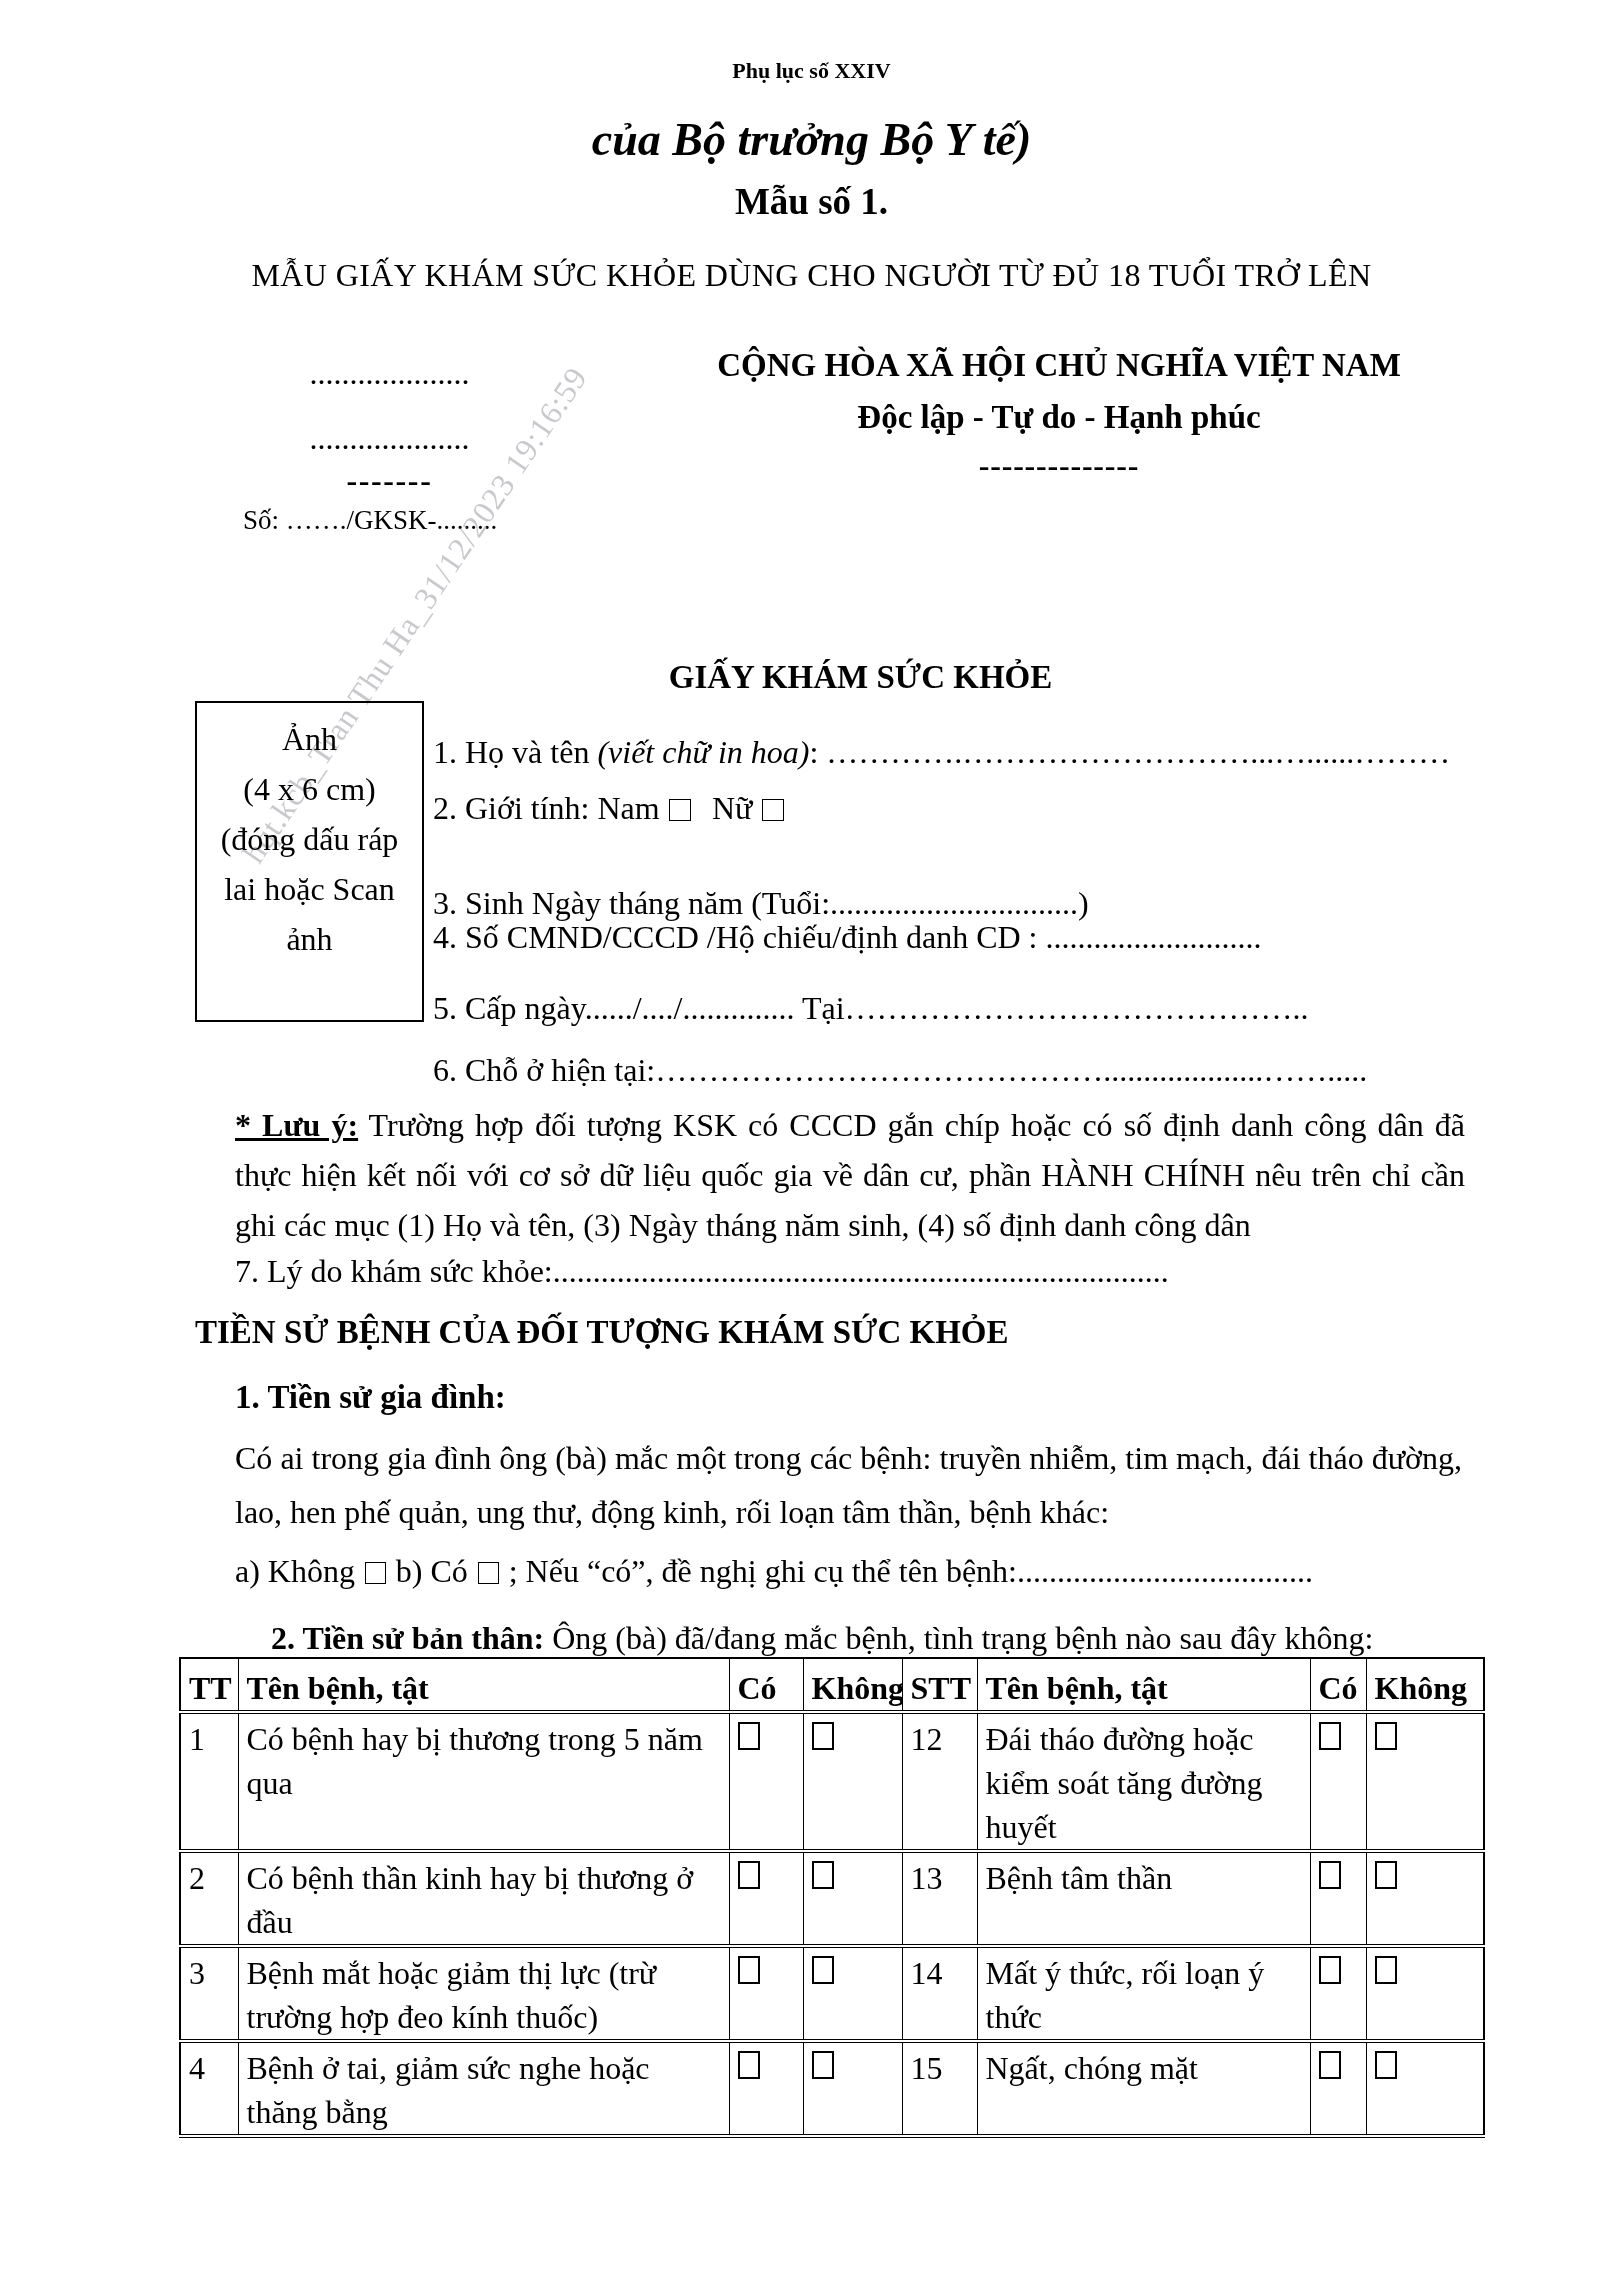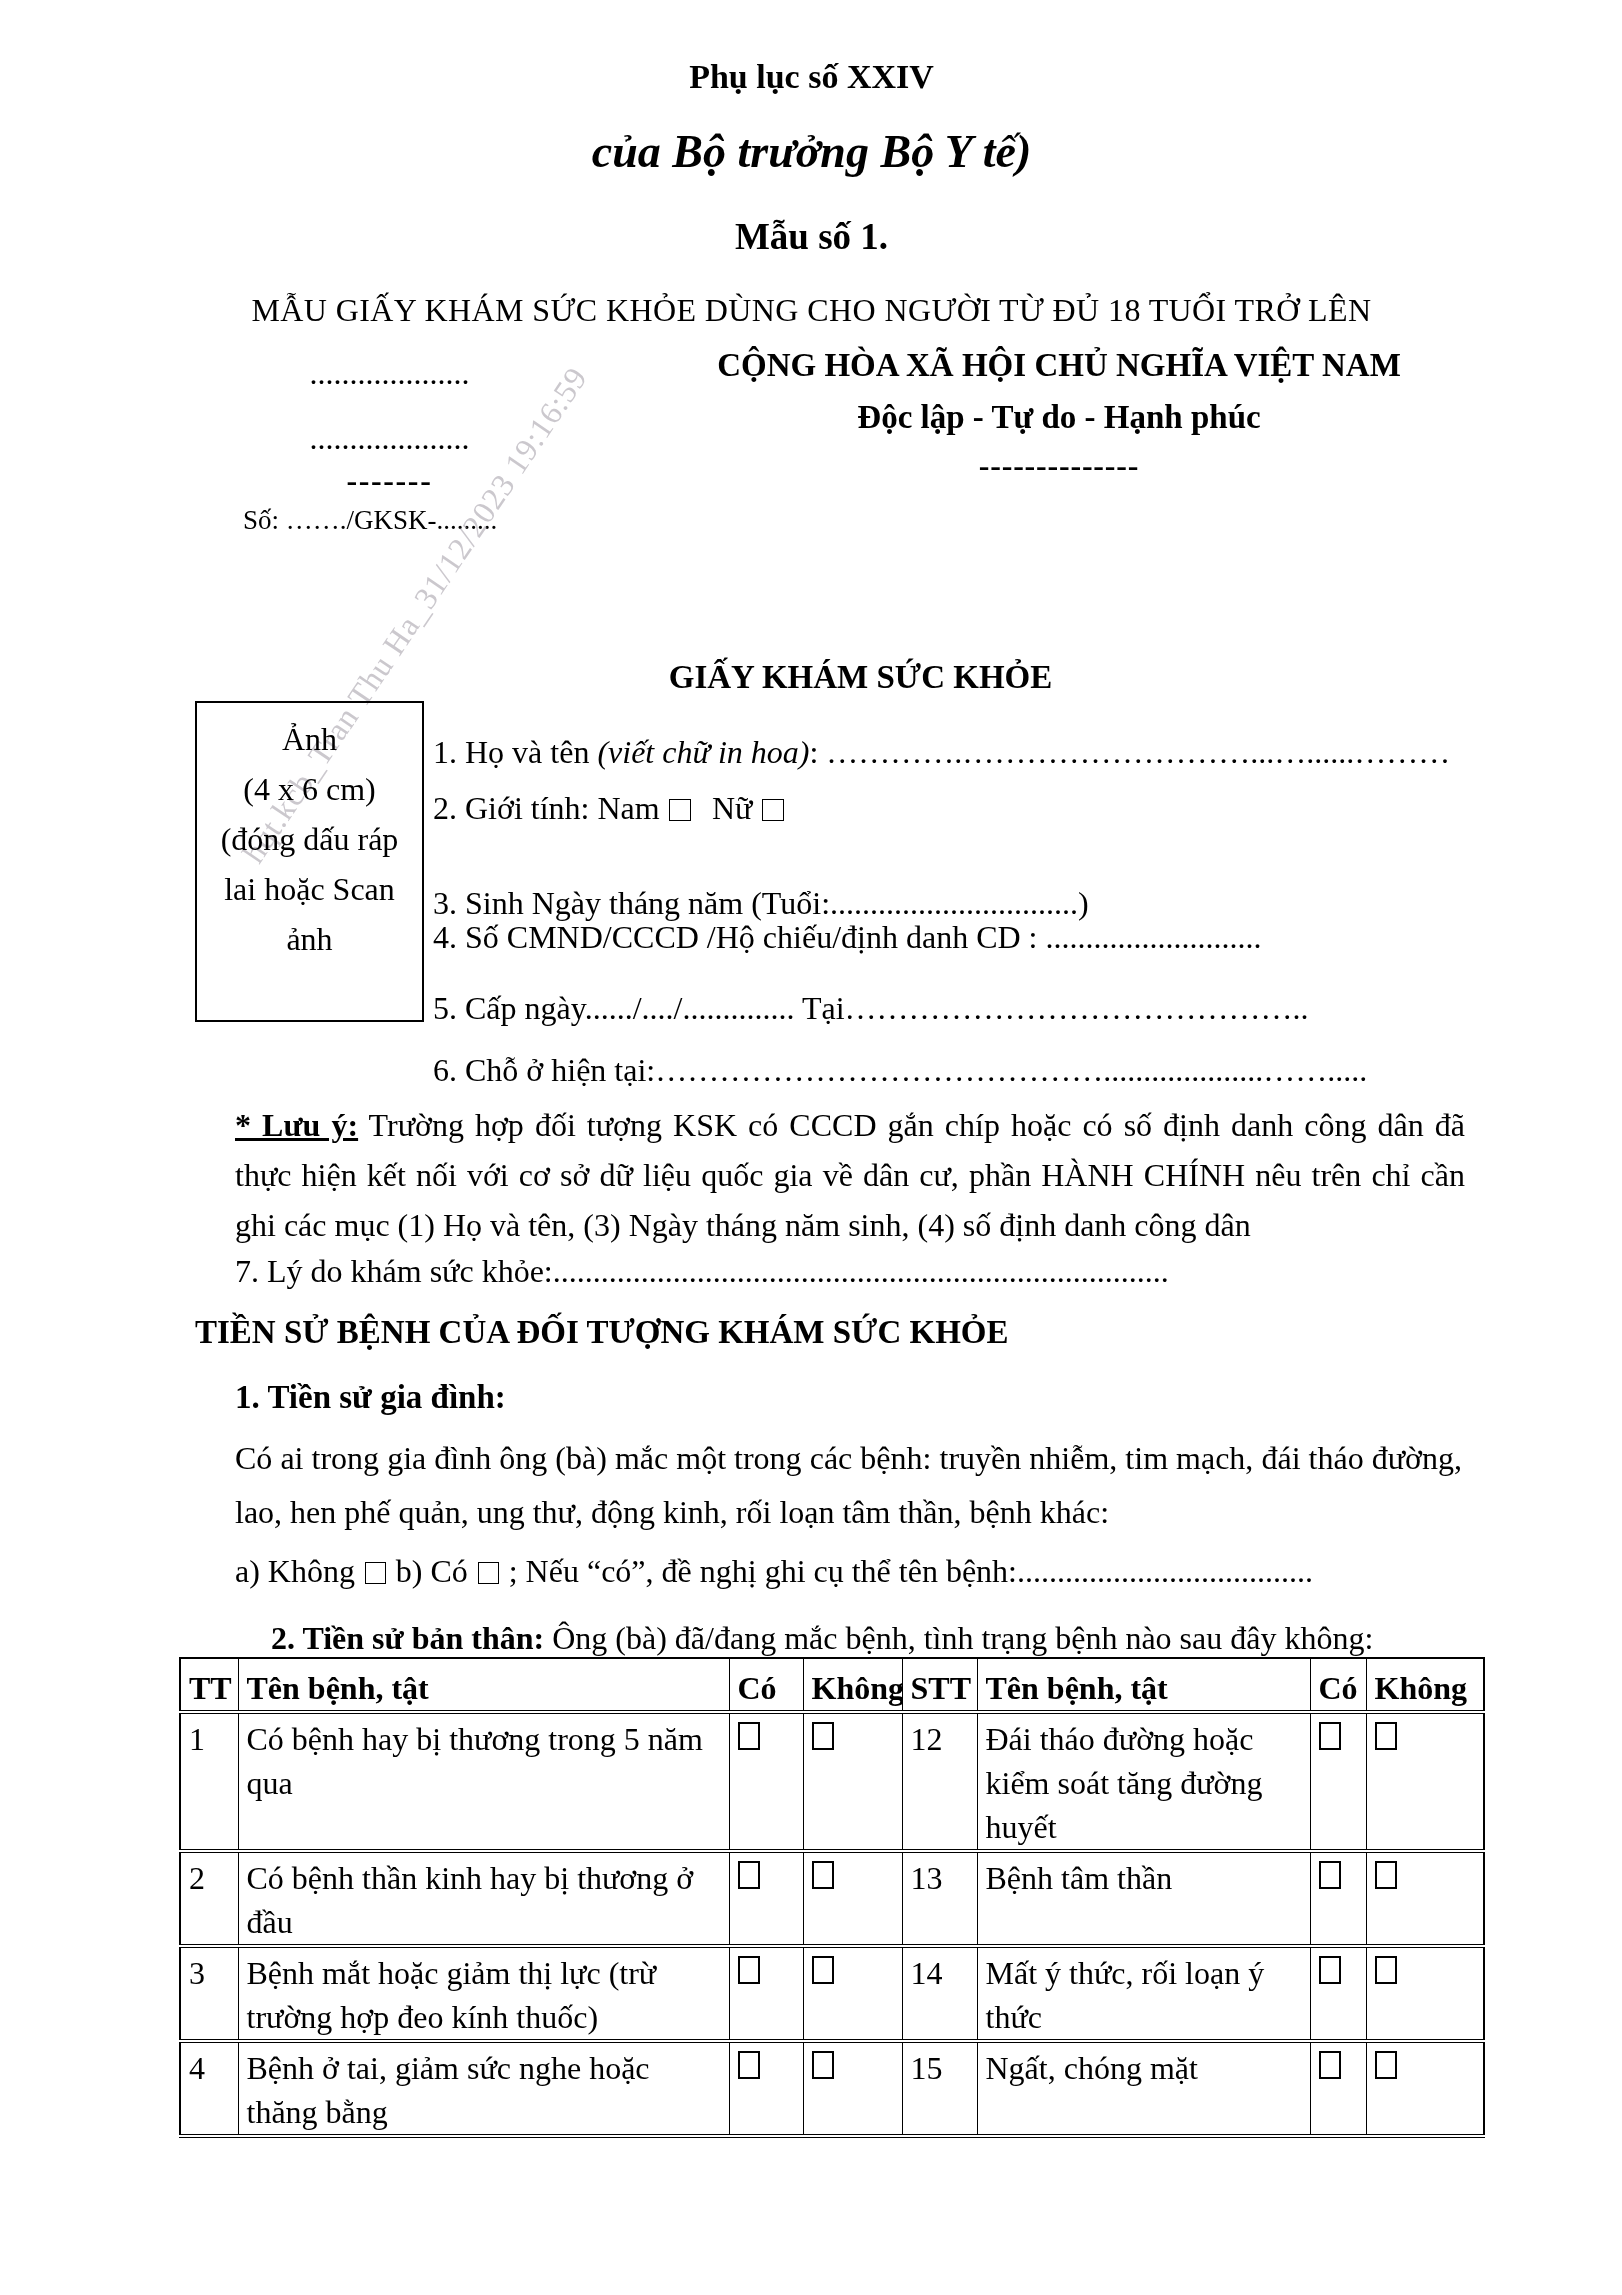--- a/index.html
+++ b/index.html
@@ -7,24 +7,24 @@
     position:relative; width:1623px; height:2295px; margin:0 auto;
     background:#ffffff; color:#000000;
     font-family:"Liberation Serif","DejaVu Serif",serif;
     font-size:32px; overflow:hidden;
   }
   .b { font-weight:bold; }
   .i { font-style:italic; }
   .pre { white-space:pre-wrap;margin-top:30px; }
 
   .top-header { position:absolute; left:0; right:0; top:58px; text-align:center; }
-  .appendix   { font-weight:bold; font-size:34px; }
+  .appendix   { font-weight:bold; font-size:22px; }
   .issued     { font-style:italic; font-size:35px; margin-top:13px; }
   .issued2    { font-style:italic; font-size:46px; margin-top:29px;font-weight:bold; }
-  .form-no    { font-weight:bold; font-size:37px; margin-top:37px; }
+  .form-no    { font-weight:bold; font-size:37px; margin-top:14px; }
   .form-title { font-size:32px; margin-top:34px; letter-spacing:0.4px; }
 
   .lh-left  { position:absolute; left:227px; top:355px; width:325px; text-align:center; }
   .lh-left .dots2  { margin-top:28px; }
   .lh-left .dashes { margin-top:4.9px; font-weight:bold; letter-spacing:1.6px; }
   .so-line  { position:absolute; left:243px; top:505px; font-size:27px;text-align:right; }
 
   .lh-right { position:absolute; left:714px; top:347px; width:690px; text-align:center; }
   .lh-right .title  { font-weight:bold; font-size:33px; }
   .lh-right .motto  { font-weight:bold; font-size:33px; margin-top:14.6px; }

